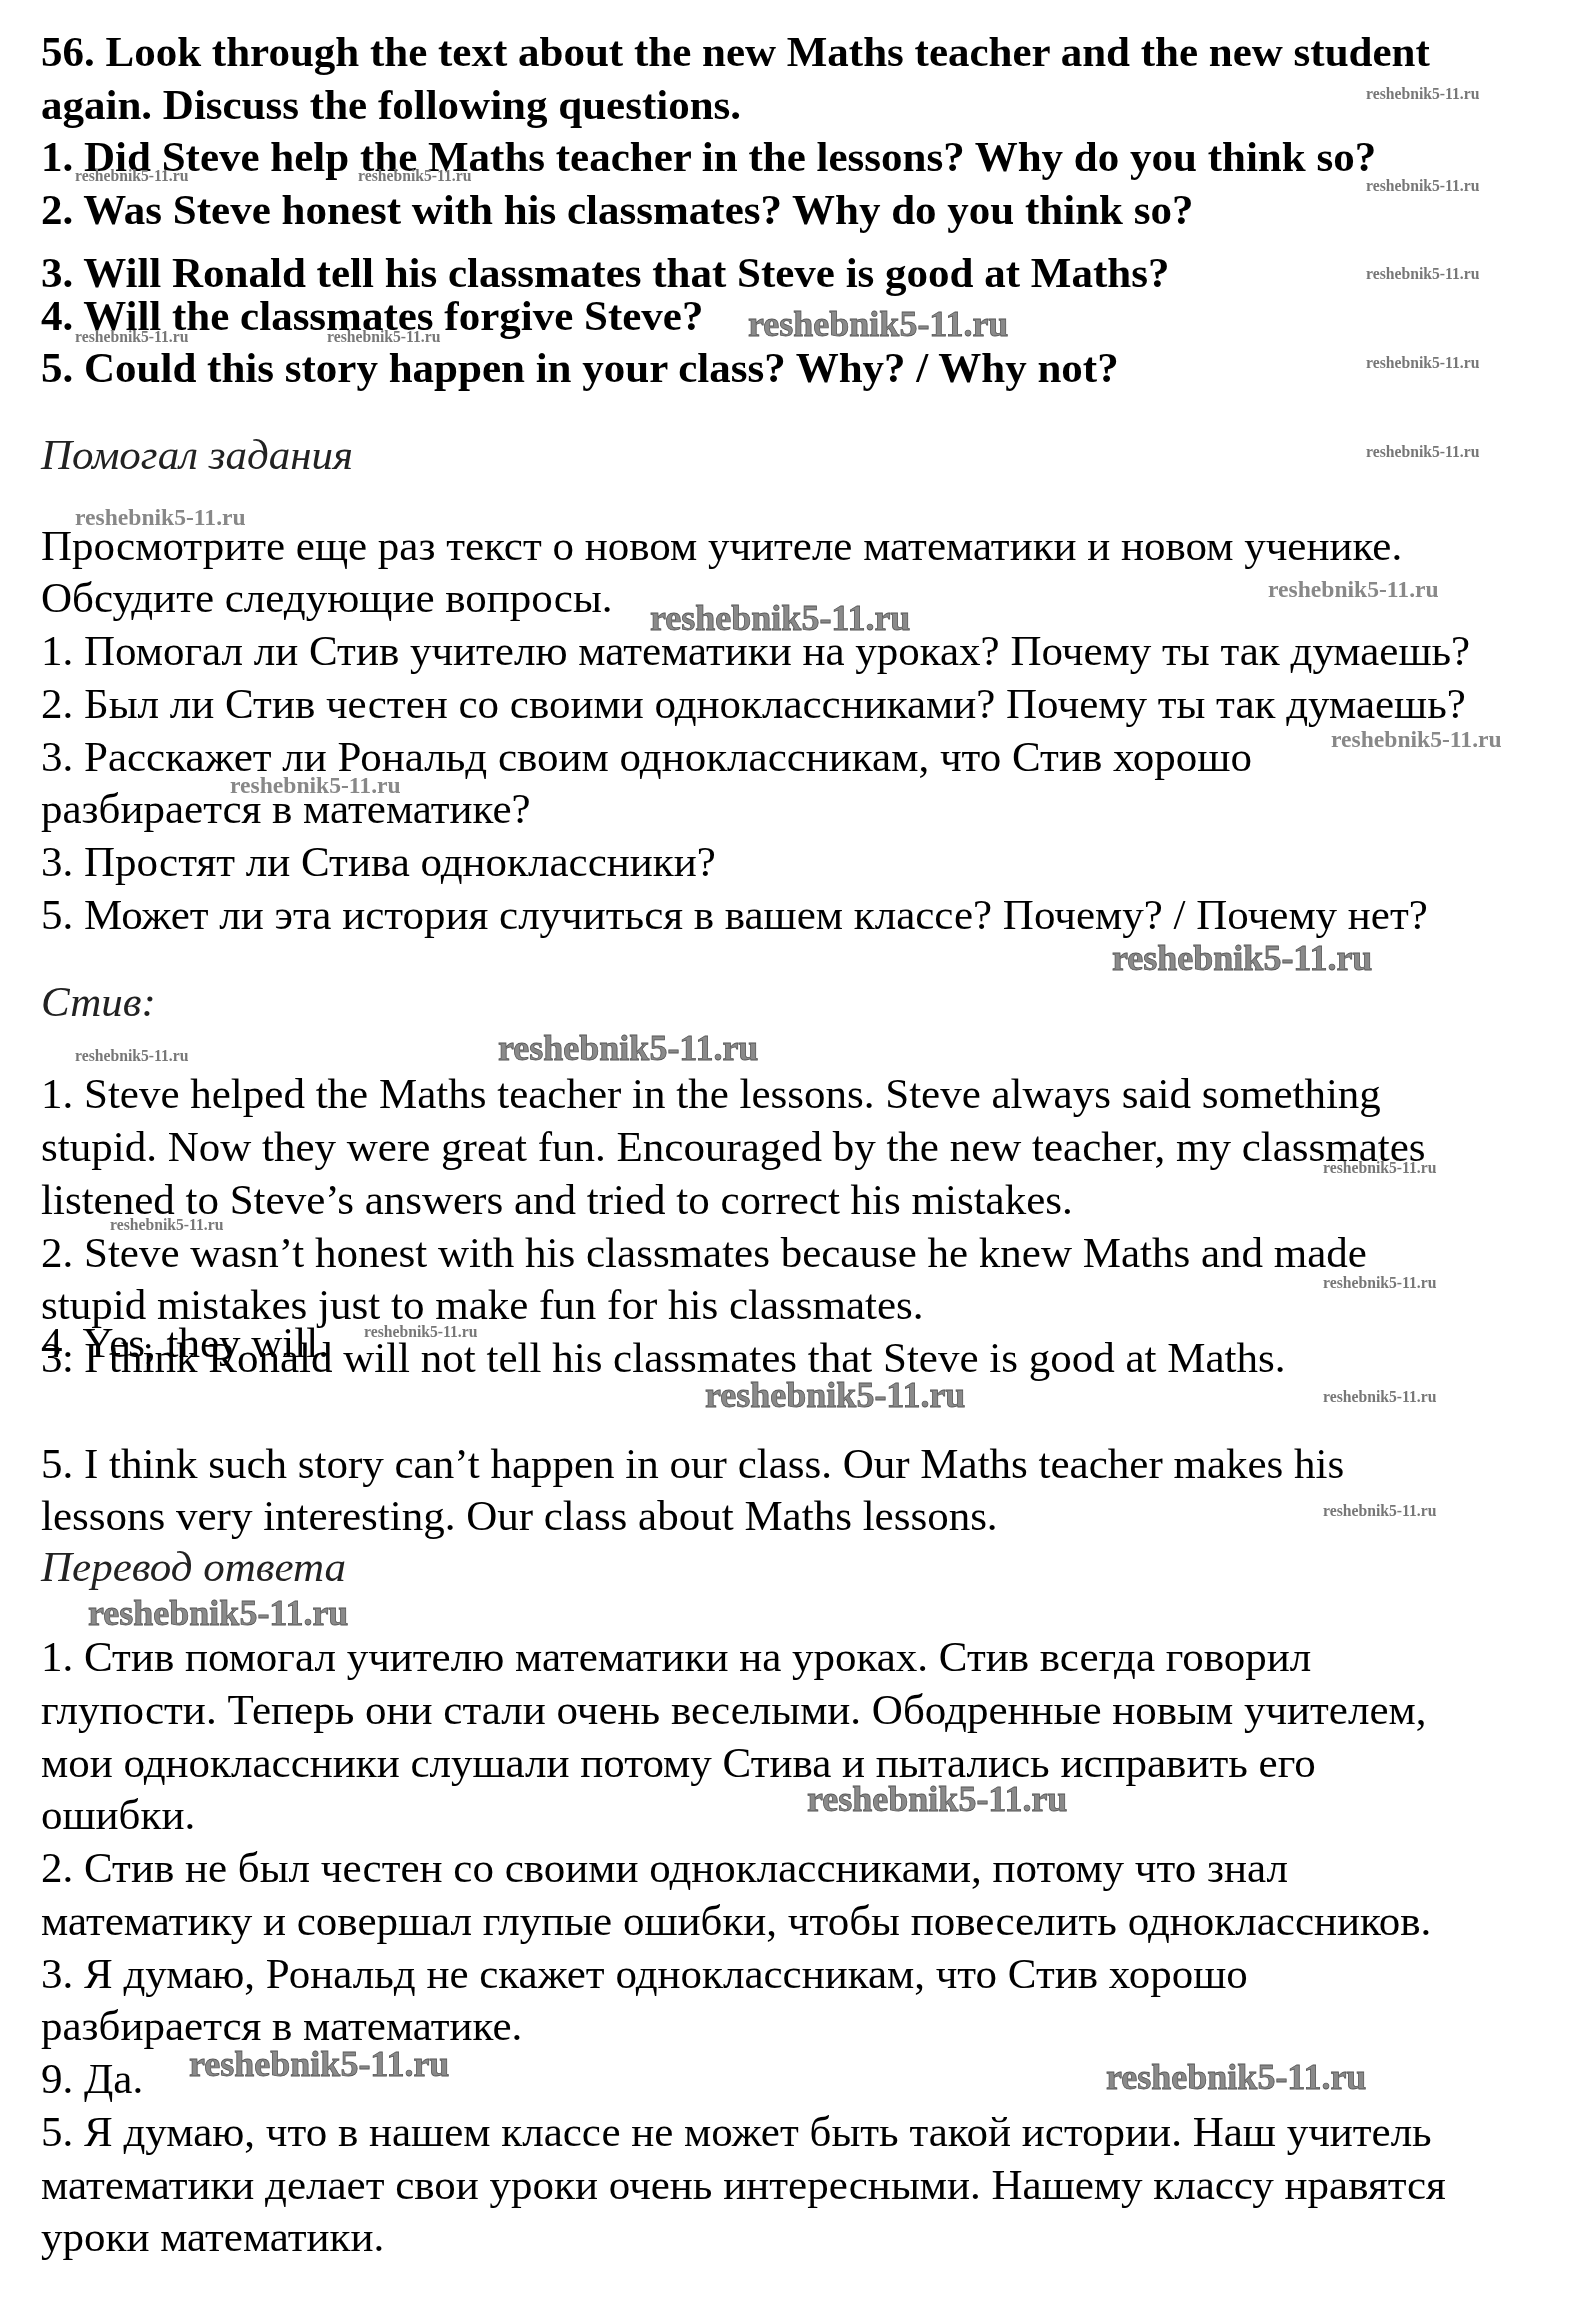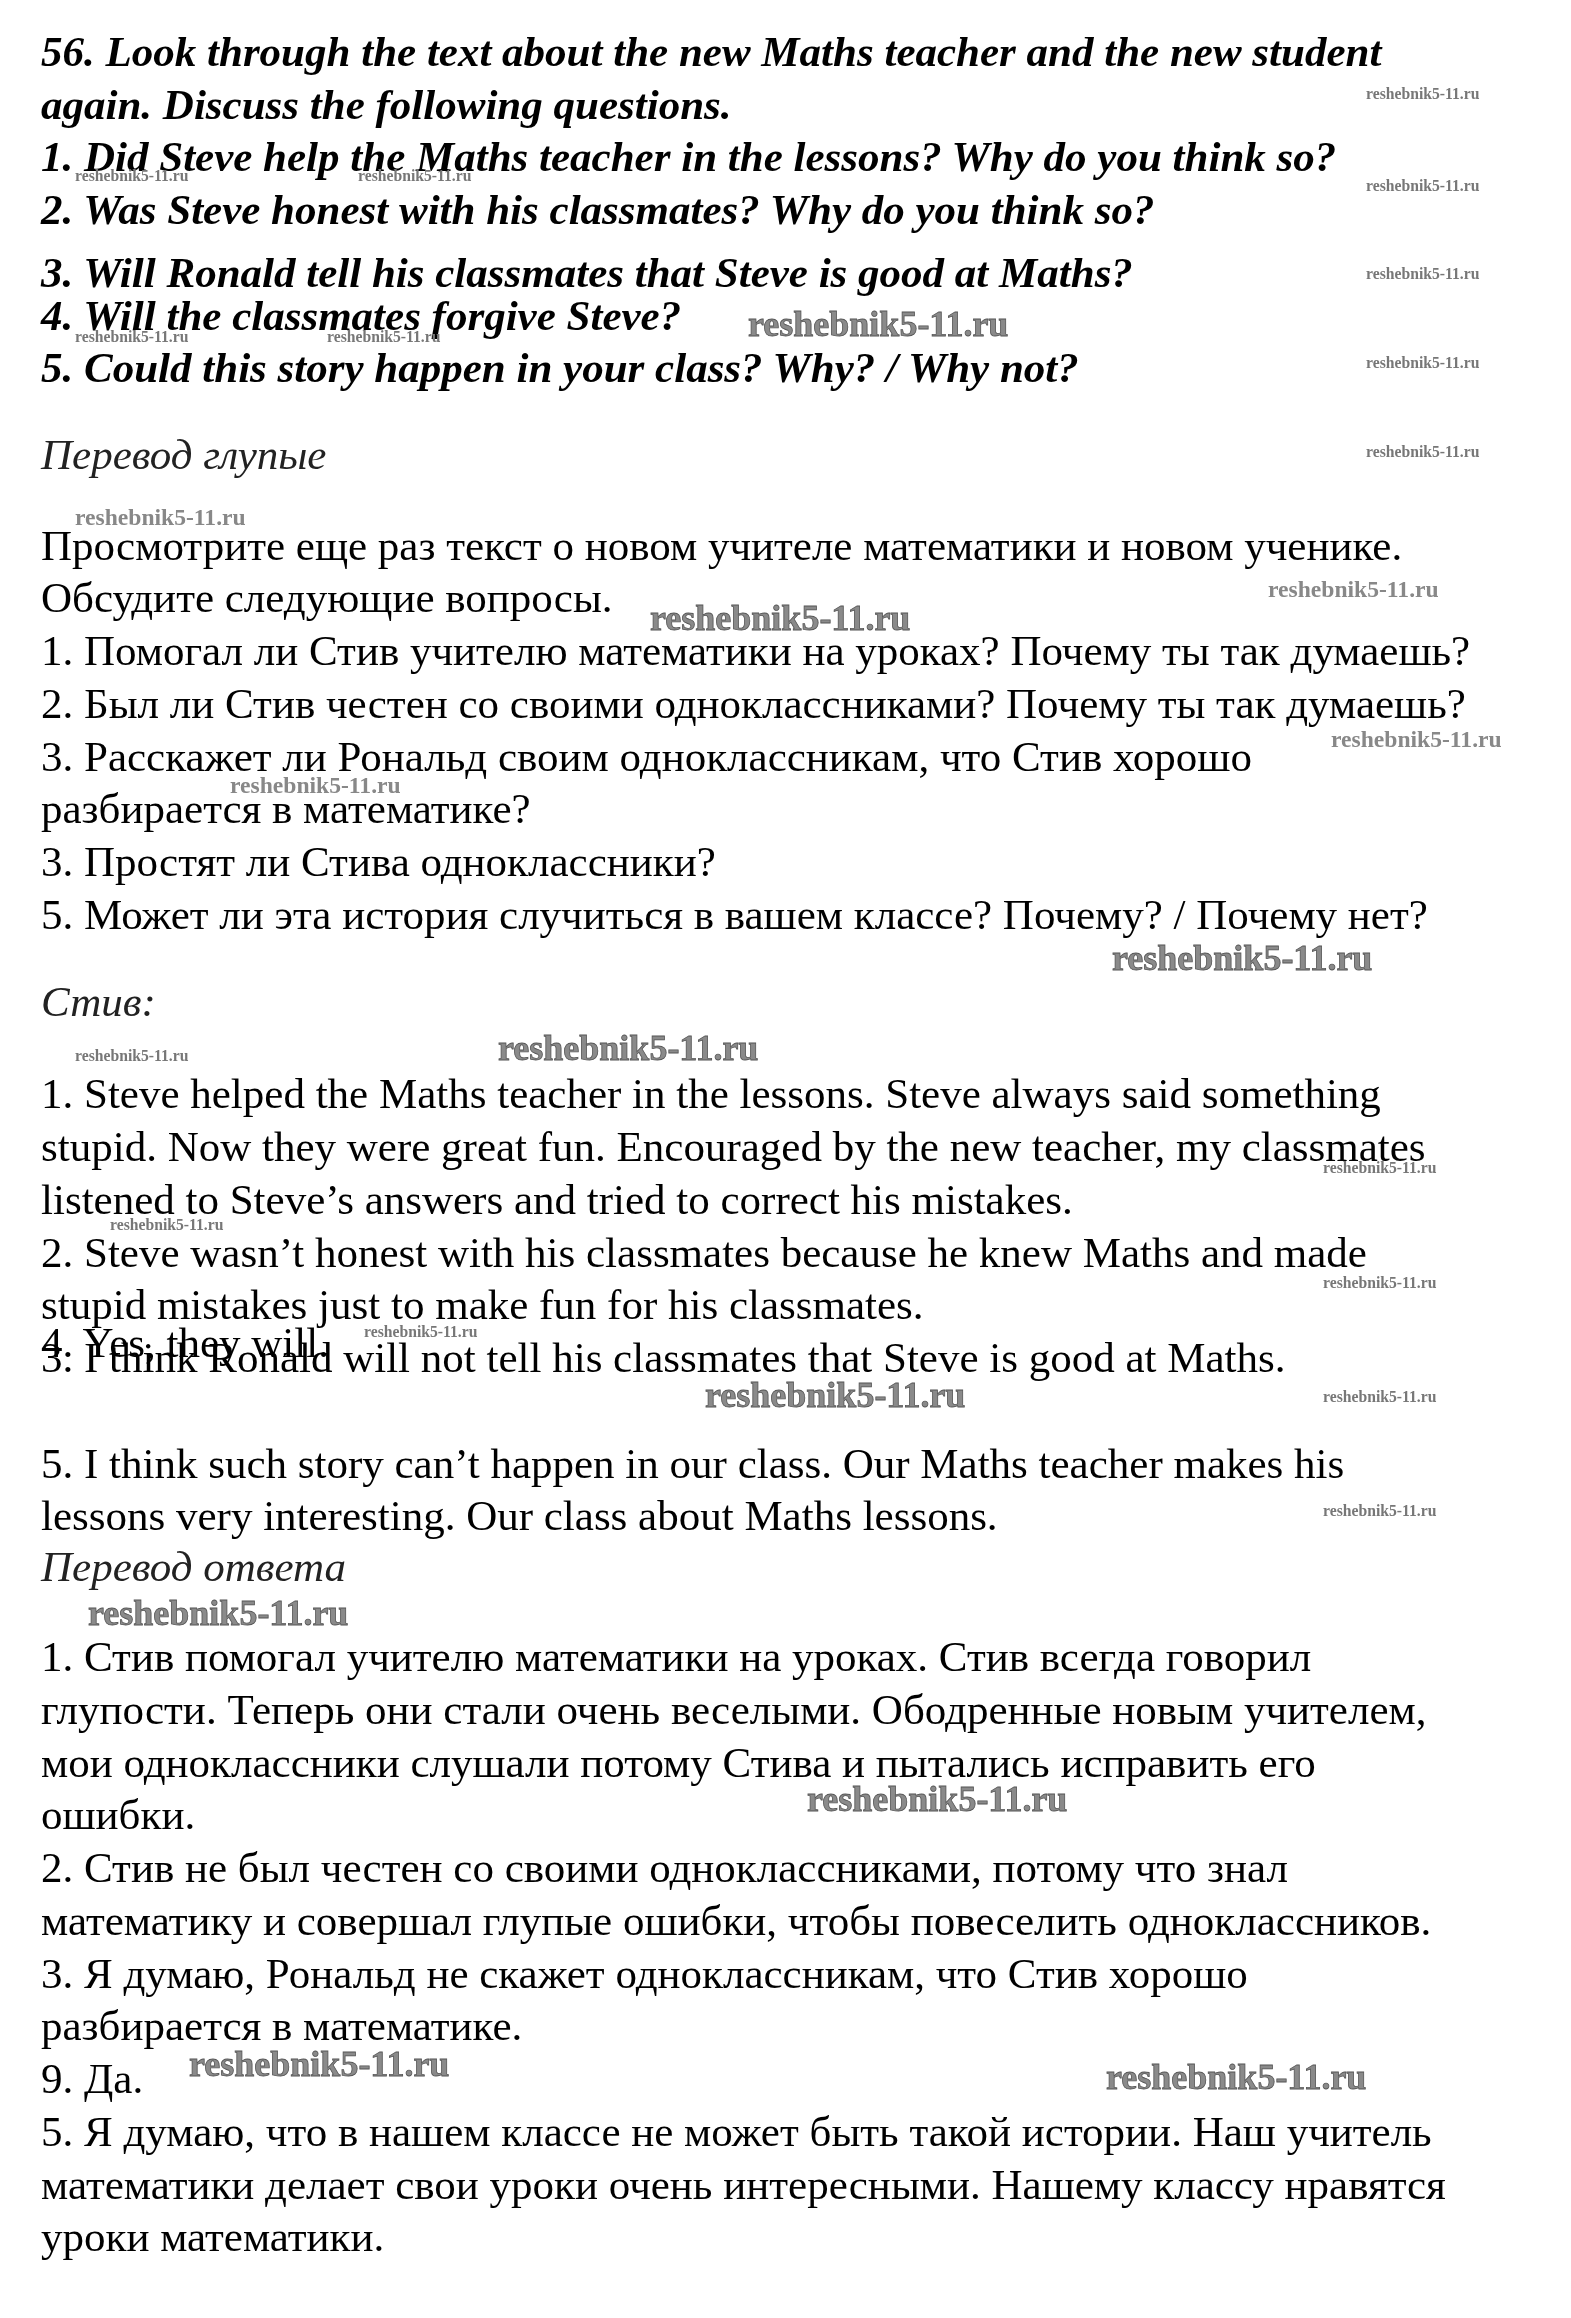--- a/index.html
+++ b/index.html
@@ -1,36 +1,36 @@
 <!DOCTYPE html>
 <html style="font-size:12.6px"><head>
 <meta charset="utf-8">
 <style>
   html,body{margin:0;padding:0;background:#fff;}
   body{width:1571px;height:2319px;position:relative;overflow:hidden;font-family:"Liberation Serif",serif;color:#000;}
   .line{position:absolute;left:41px;white-space:nowrap;font-size:43px;line-height:1;}
-  .b{font-weight:bold;font-style:italic;}
+  .b{font-weight:bold;}
   .i{font-style:italic;color:#222;}
   .wm{position:absolute;white-space:nowrap;color:#9a9a9a;font-weight:bold;font-family:"Liberation Serif",serif;}
   .wm.s{font-size:15.7px;color:#777;}
   .wm.l{font-size:36px;color:#8a8a8a;-webkit-text-stroke:0.8px #555;}
   .wm.m{font-size:23.6px;color:#888;}
 </style>
 </head>
 <body>
 
 <div class="line b" style="top:30px">56. Look through the text about the new Maths teacher and the new student</div>
 <div class="line b" style="top:83px">again. Discuss the following questions.</div>
 <div class="line b" style="top:135px">1. Did Steve help the Maths teacher in the lessons? Why do you think so?</div>
 <div class="line b" style="top:188px">2. Was Steve honest with his classmates? Why do you think so?</div>
 <div class="line b" style="top:251px">3. Will Ronald tell his classmates that Steve is good at Maths?</div>
 <div class="line b" style="top:294px">4. Will the classmates forgive Steve?</div>
 <div class="line b" style="top:346px">5. Could this story happen in your class? Why? / Why not?</div>
 
-<div class="line i" style="top:433px">Перевод глупые</div>
+<div class="line i" style="top:433px">Помогал задания</div>
 <div class="line" style="top:524px">Просмотрите еще раз текст о новом учителе математики и новом ученике.</div>
 <div class="line" style="top:576px">Обсудите следующие вопросы.</div>
 <div class="line" style="top:629px">1. Помогал ли Стив учителю математики на уроках? Почему ты так думаешь?</div>
 <div class="line" style="top:682px">2. Был ли Стив честен со своими одноклассниками? Почему ты так думаешь?</div>
 <div class="line" style="top:735px">3. Расскажет ли Рональд своим одноклассникам, что Стив хорошо</div>
 <div class="line" style="top:787px">разбирается в математике?</div>
 <div class="line" style="top:840px">3. Простят ли Стива одноклассники?</div>
 <div class="line" style="top:893px">5. Может ли эта история случиться в вашем классе? Почему? / Почему нет?</div>
 
 <div class="line i" style="top:980px">Стив:</div>

